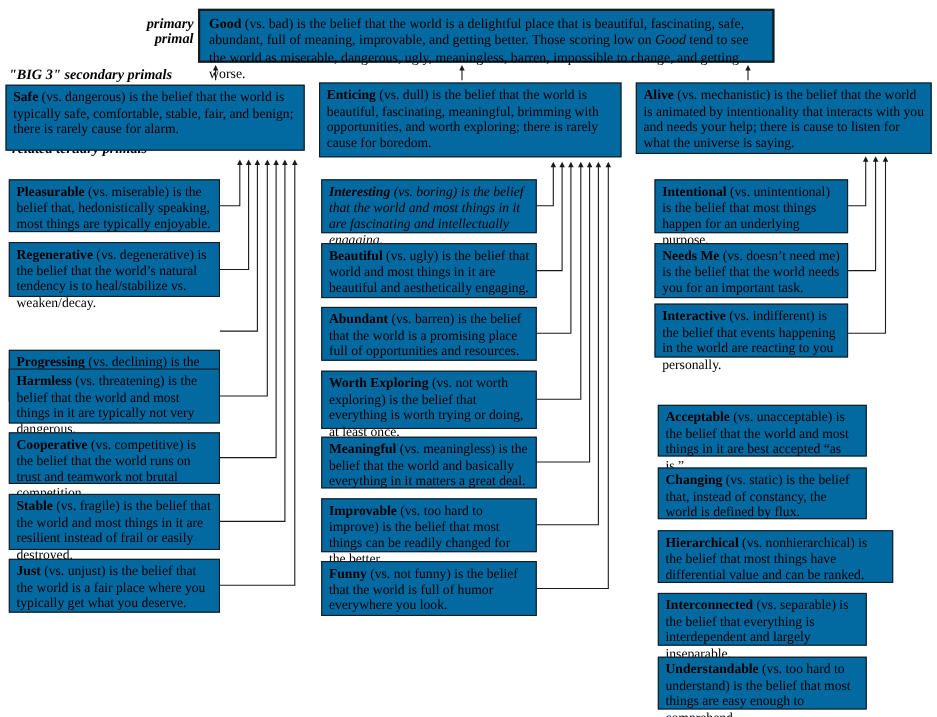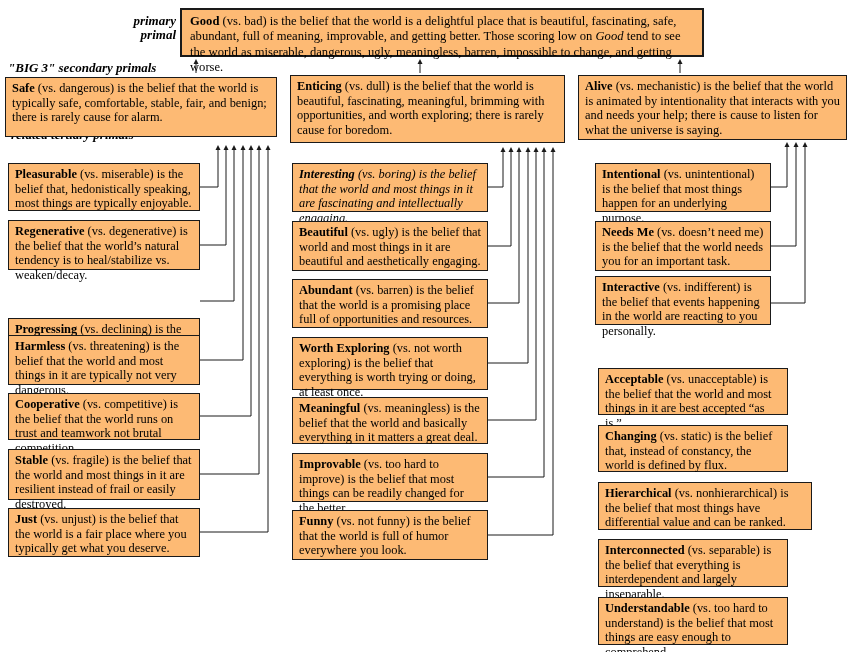--- a/index.html
+++ b/index.html
@@ -1,18 +1,18 @@
 <!DOCTYPE html>
 <html><head>
 <meta charset="utf-8">
 <style>
   html,body{margin:0;padding:0;background:#fff;}
   .canvas{position:relative;width:852px;height:652px;background:#ffffff;
           font-family:"Liberation Serif", serif;color:#000;overflow:hidden;padding-left:48px;}
-  .box{position:absolute;box-sizing:border-box;background:#fdba74;border:1px solid #1a1a1a;
+  .box{position:absolute;box-sizing:border-box;background:#0369a1;border:1px solid #1a1a1a;
        padding:3px 5px 2px 6px;font-size:12.4px;line-height:1.17;}
   .primary{border-width:2px;padding:4px 8px;font-size:12.6px;line-height:1.22;}
   .secondary{border-width:1.5px;}
   .term{font-weight:bold;}
   .it{font-style:italic;}
   .lbl{position:absolute;font-style:italic;font-weight:bold;font-size:13px;line-height:1.1;}
   svg.connectors{position:absolute;left:0;top:0;pointer-events:none;}
 </style>
 </head>
 <body>

